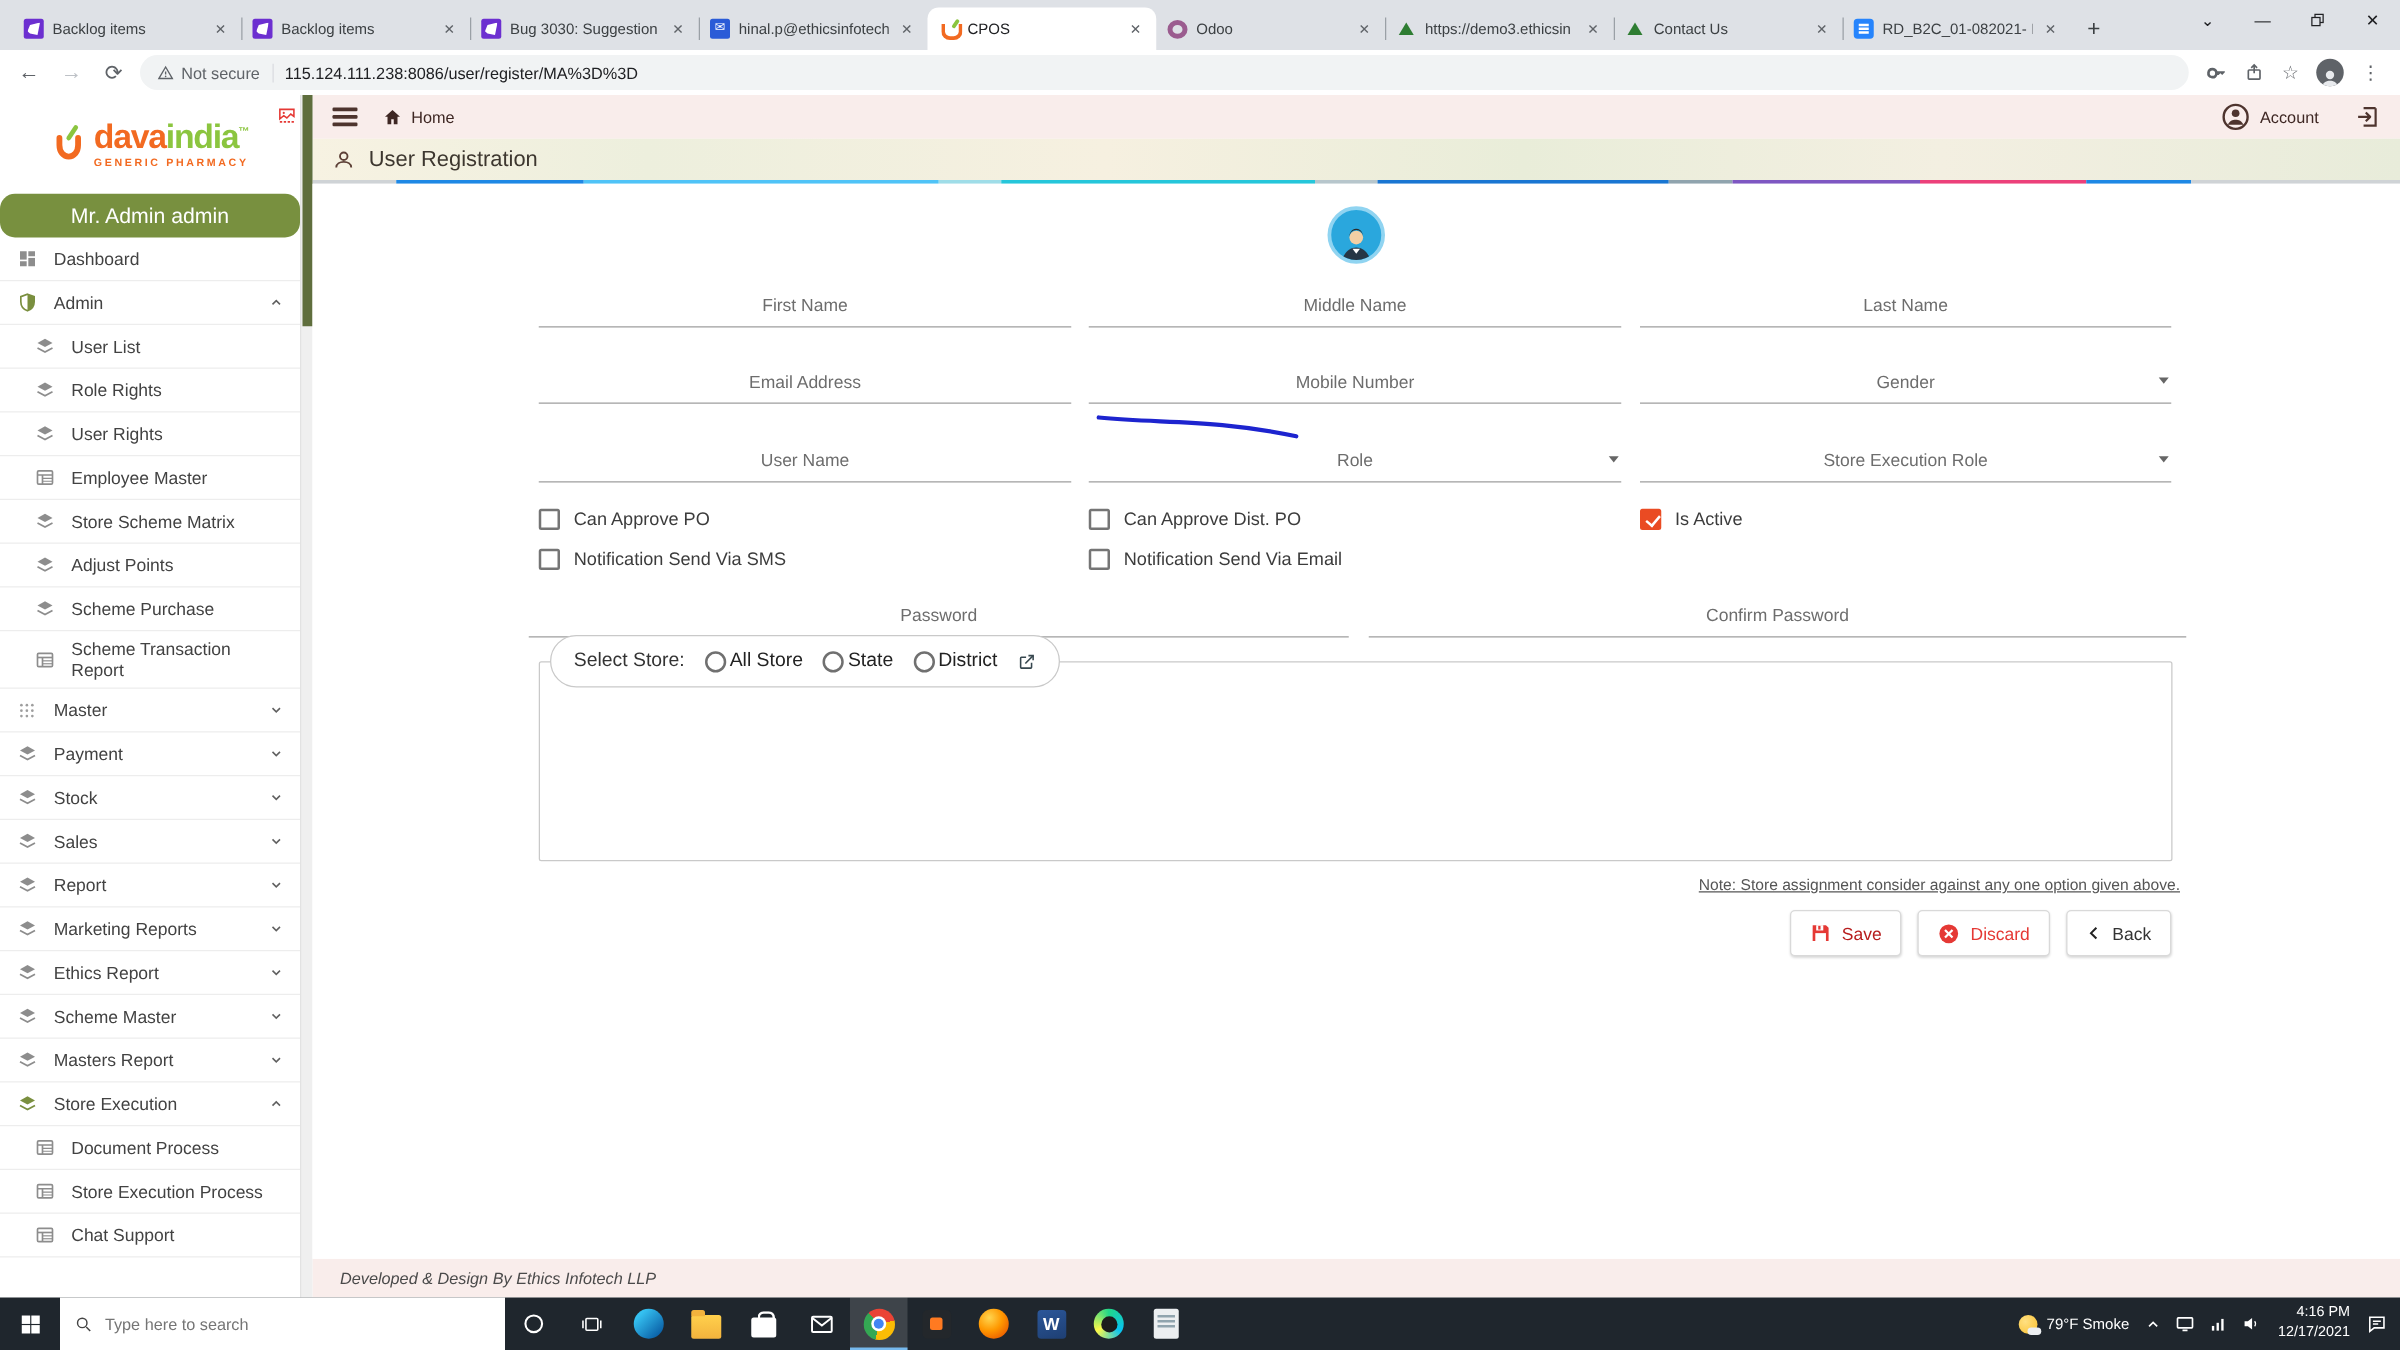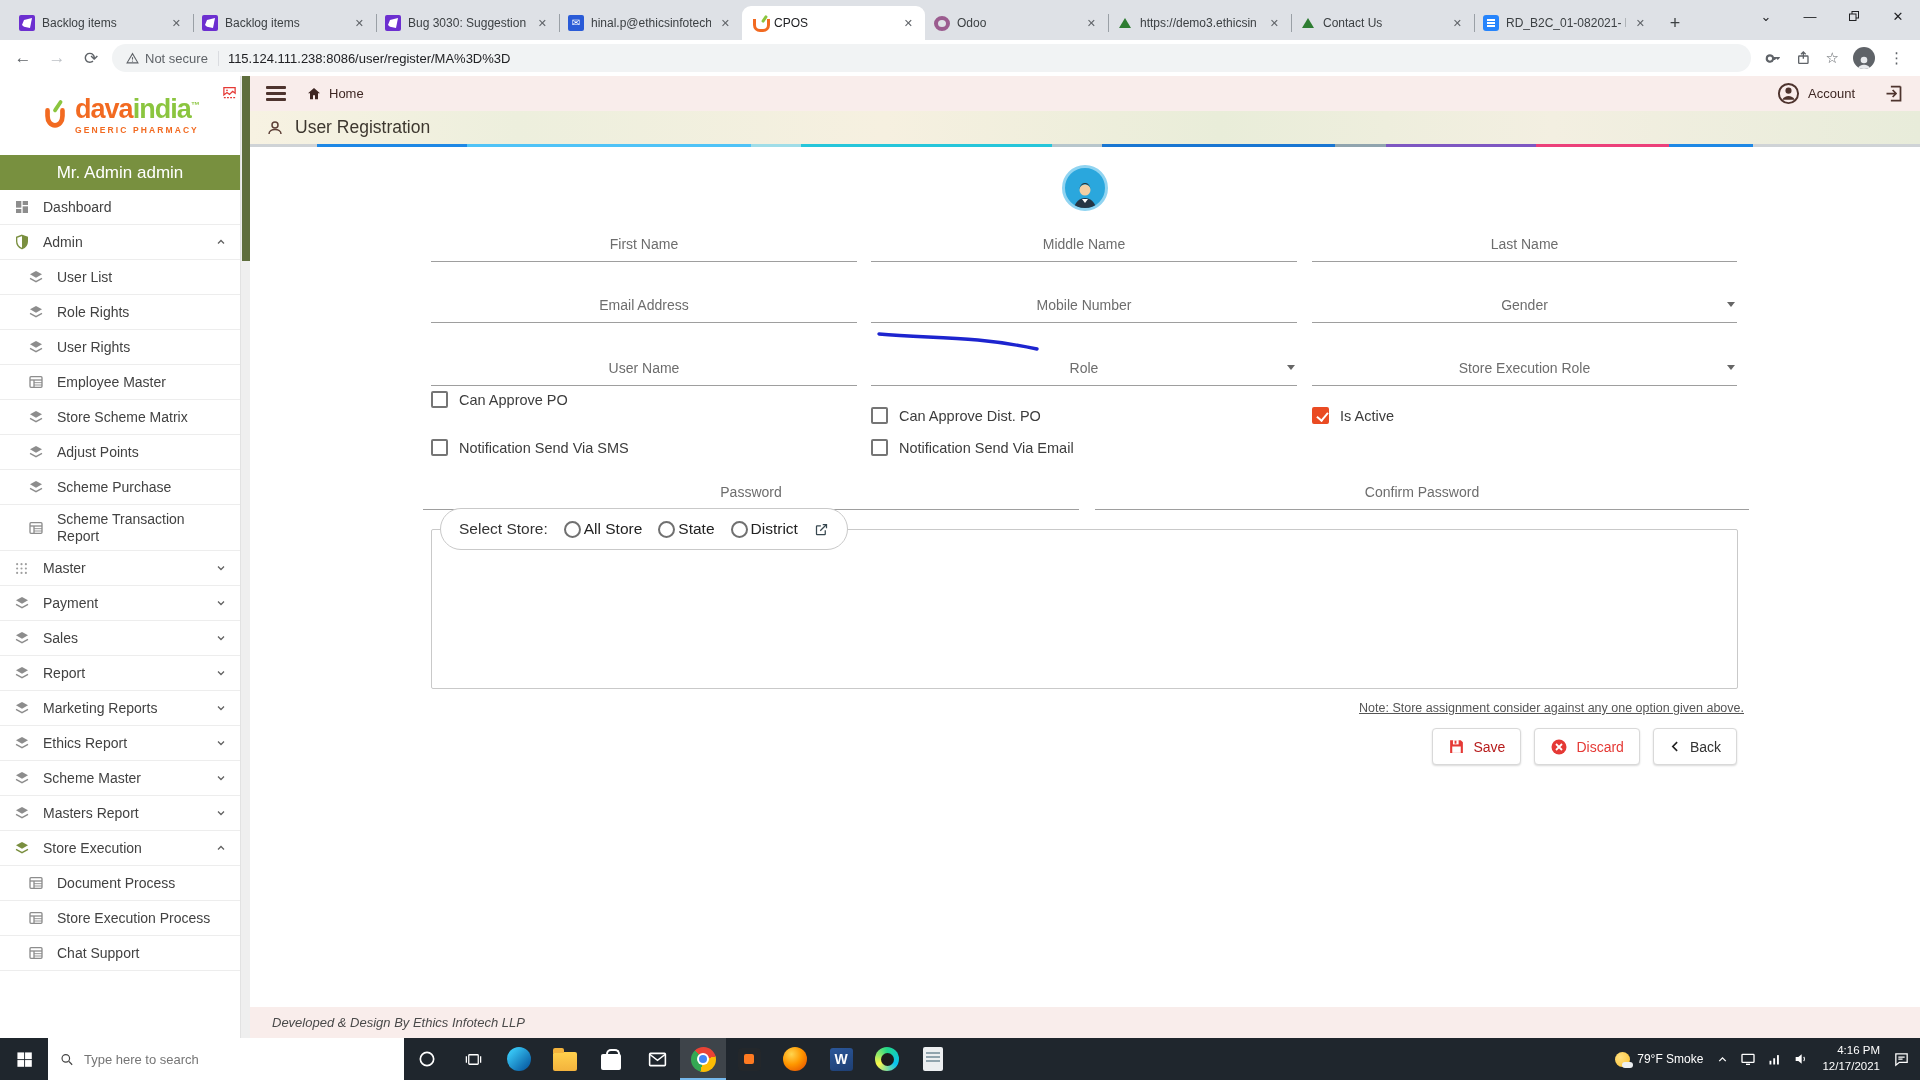--- a/index.html
+++ b/index.html
@@ -47,21 +47,21 @@
   .vthumb { position:absolute; left:1px; width:8px; top:0; height:185px; background:#5f6e3d; }
   .main { flex:1; display:flex; flex-direction:column; background:#fff; min-width:0; }
 
   
   .logo-area { height:79px; position:relative; display:flex; align-items:center; justify-content:center; gap:6px; }
   .brand { font-size:27px; font-weight:bold; letter-spacing:-1px; line-height:1; }
   .brand .o1 { color:#f26a21; } .brand .g1 { color:#8bc53f; }
   .brand sup { font-size:9px; color:#8bc53f; }
   .tagline { font-size:8.5px; letter-spacing:2.1px; color:#f26a21; font-weight:bold; margin-top:2px; }
   .broken-img { position:absolute; top:9px; right:3px; }
-  .userbar { height:35px; background:#78903f; color:#fff; display:flex; align-items:center; justify-content:center; font-size:17px; }
+  .userbar { height:35px; background:#78903f; color:#fff; display:flex; align-items:center; justify-content:center; font-size:17px;border-radius:12px; }
   .menu { font-size:14px; color:#424242; }
   .mi { display:flex; align-items:center; gap:13px; height:35px; padding:0 13px; border-bottom:1px solid #ededed; cursor:pointer; }
   .mi.two { height:46px; }
   .mi.sub { padding-left:27px; }
   .mi .lbl { line-height:1.15; }
   .mi .chev { margin-left:auto; display:flex; }
   .ic16 { width:17px; height:17px; flex:0 0 17px; display:flex; align-items:center; justify-content:center; }
 
   
   .topbar { height:35px; background:#f9edeb; display:flex; align-items:center; padding:0 16px; gap:20px; }
@@ -398,20 +398,34 @@
               </svg>
             </span>
         </div>
         <div class="mi">
           <span class="ic16">
               <svg width="16" height="16" viewBox="0 0 24 24">
                 <path d="M12 3l9 5-9 5-9-5z" fill="#8d8d8d"></path>
                 <path d="M3 14l9 5 9-5" fill="none" stroke="#8d8d8d" stroke-width="2"></path>
               </svg>
             </span>
+          <span class="lbl">Stock</span>
+          <span class="chev">
+              <svg width="12" height="12" viewBox="0 0 24 24">
+                <path d="M6 9l6 6 6-6" stroke="#616161" stroke-width="2.5" fill="none"></path>
+              </svg>
+            </span>
+        </div>
+        <div class="mi">
+          <span class="ic16">
+              <svg width="16" height="16" viewBox="0 0 24 24">
+                <path d="M12 3l9 5-9 5-9-5z" fill="#8d8d8d"></path>
+                <path d="M3 14l9 5 9-5" fill="none" stroke="#8d8d8d" stroke-width="2"></path>
+              </svg>
+            </span>
           <span class="lbl">Sales</span>
           <span class="chev">
               <svg width="12" height="12" viewBox="0 0 24 24">
                 <path d="M6 9l6 6 6-6" stroke="#616161" stroke-width="2.5" fill="none"></path>
               </svg>
             </span>
         </div>
         <div class="mi">
           <span class="ic16">
               <svg width="16" height="16" viewBox="0 0 24 24">
@@ -638,21 +652,21 @@
           <div class="flabel">Role</div>
             <div class="uline"></div>
           <span class="darr"></span>
         </div>
         <div class="fld" style="left:1062px; top:213px; width:425px">
           <div class="flabel">Store Execution Role</div>
             <div class="uline"></div>
           <span class="darr"></span>
         </div>
 
-        <div class="cbrow" style="left:181px; top:244px">
+        <div class="cbrow" style="left:181px; top:260px">
           <span class="cb"></span>
           <span class="cblabel">Can Approve PO</span>
         </div>
         <div class="cbrow" style="left:621px; top:260px">
           <span class="cb"></span>
           <span class="cblabel">Can Approve Dist. PO</span>
         </div>
         <div class="cbrow" style="left:1062px; top:260px">
           <span class="cb checked"></span>
           <span class="cblabel">Is Active</span>

